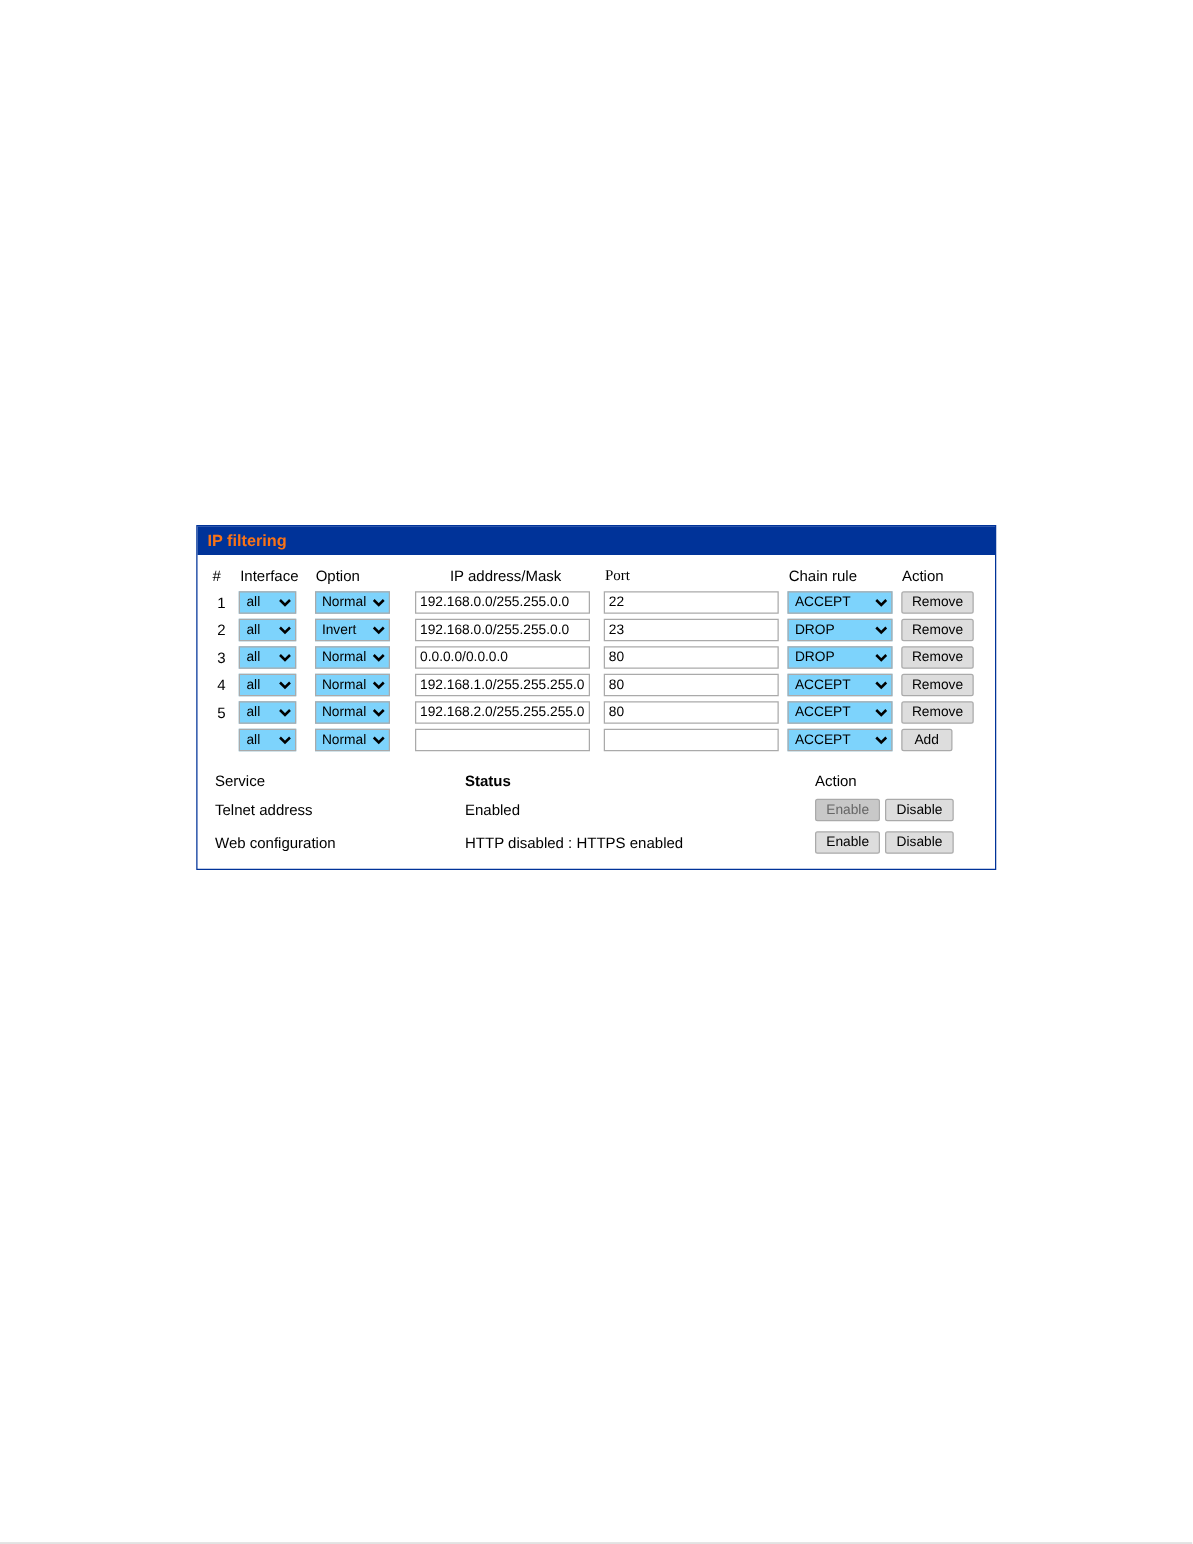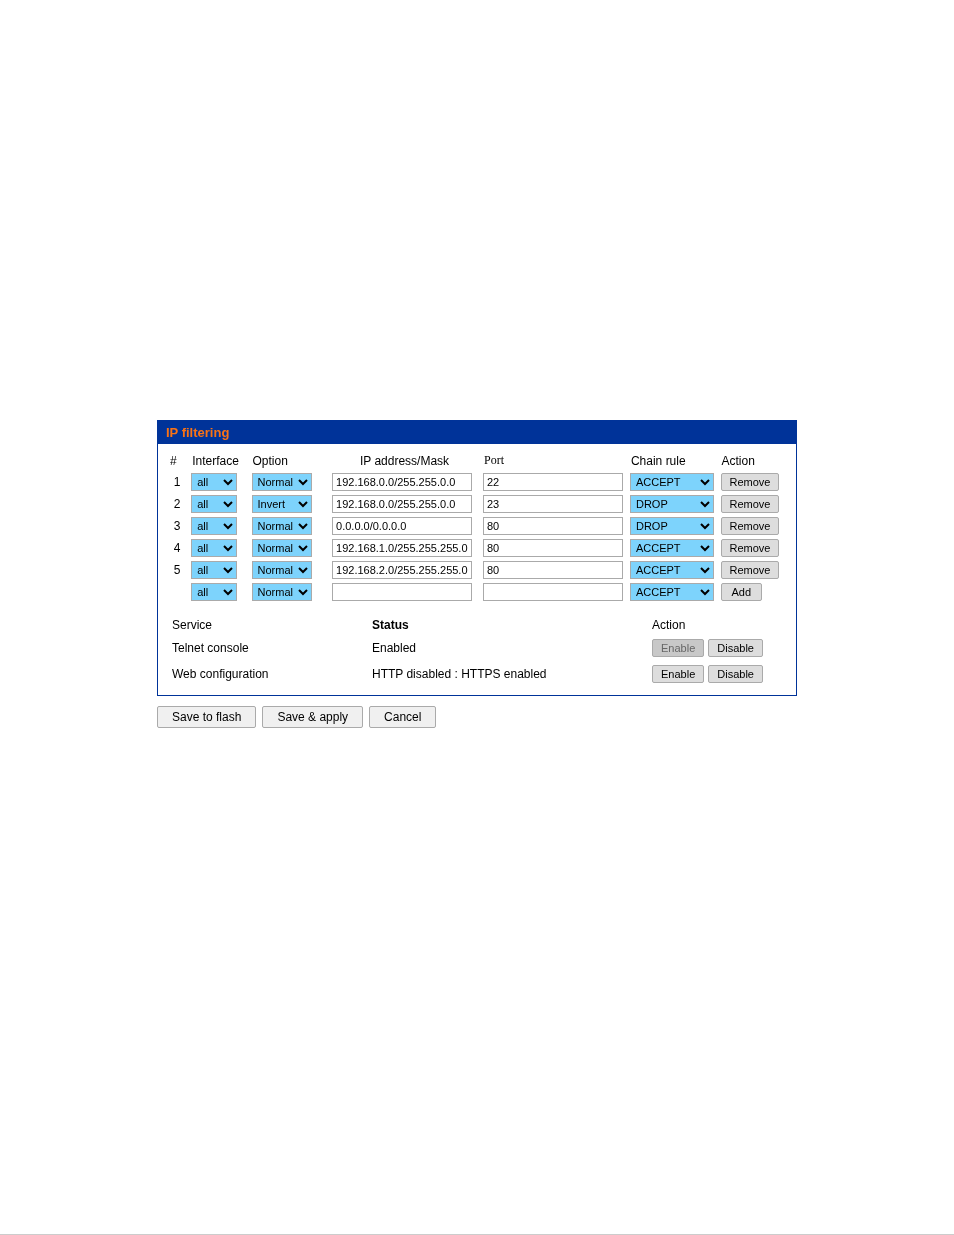--- a/index.html
+++ b/index.html
@@ -362,21 +362,21 @@
           <thead>
             <tr>
               <th style="width:200px;">Service</th>
               <th style="width:280px;font-weight:bold;">Status</th>
               <th>Action</th>
             </tr>
           </thead>
           <tbody>
 
             <tr>
-              <td>Telnet console</td>
+              <td>Telnet address</td>
               <td>Enabled</td>
               <td>
                 <div class="service-action-cell">
                   <button class="btn-enable">Enable</button>
                   <button class="btn-disable">Disable</button>
                 </div>
               </td>
             </tr>
 
 
@@ -388,23 +388,18 @@
                   <button class="btn-enable-active">Enable</button>
                   <button class="btn-disable">Disable</button>
                 </div>
               </td>
             </tr>
           </tbody>
         </table>
       </div>
     </div>
 
-    <div class="bottom-buttons">
-      <button class="btn-bottom">Save to flash</button>
-      <button class="btn-bottom">Save &amp; apply</button>
-      <button class="btn-bottom">Cancel</button>
-    </div>
 
   </div>
 
   <div style="flex:1;"></div>
   <hr class="bottom-line">
 </div>
 
 </body></html>

